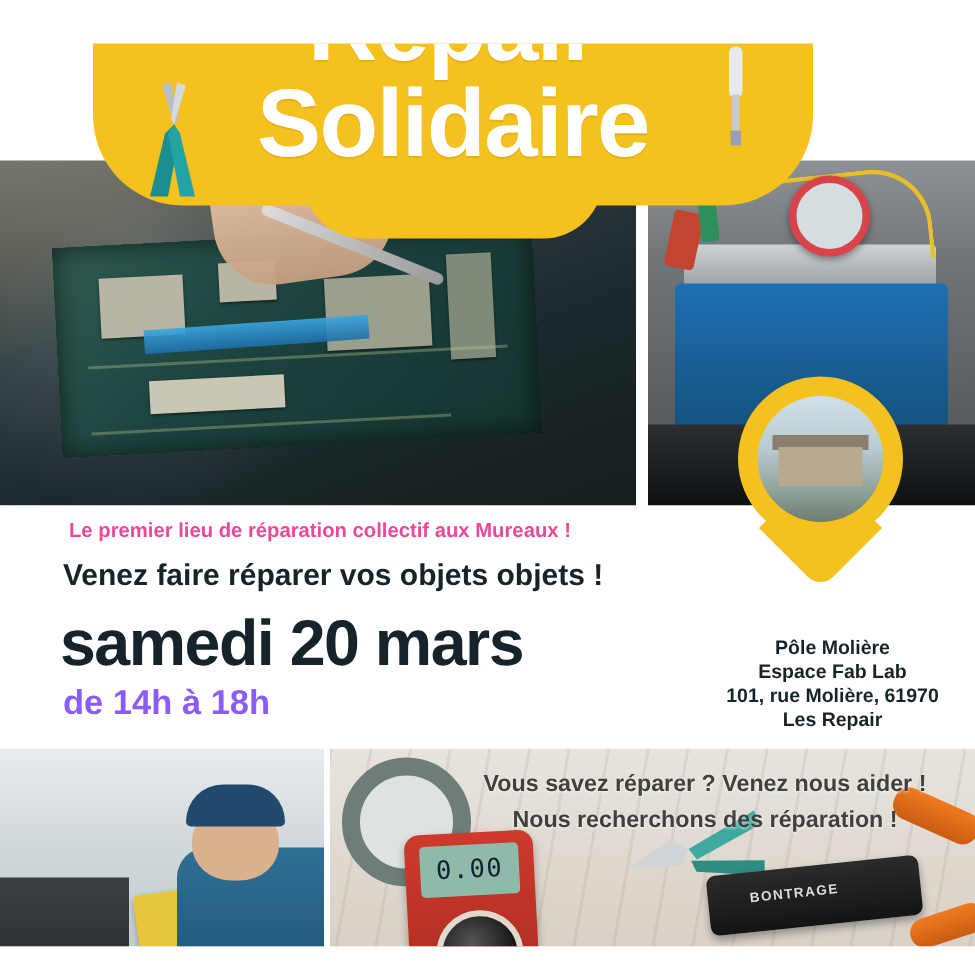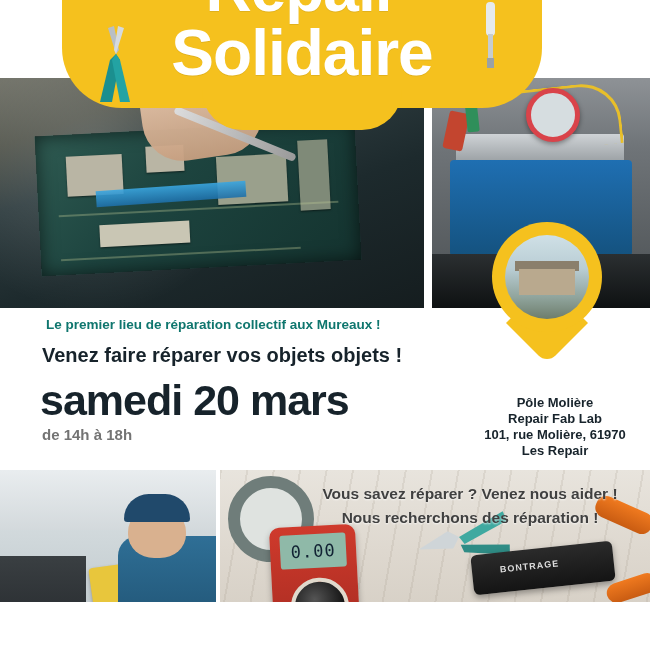--- a/index.html
+++ b/index.html
@@ -9,20 +9,21 @@
   }
   body {
     font-family: "Liberation Sans", sans-serif;
   }
   .poster {
     position: relative;
     width: 650px;
     height: 602px;
     overflow: hidden;
     background: #ffffff;
+    margin-top: 29px;
   }
 
   
   .banner {
     position: absolute;
     left: 62px;
     top: -40px;
     width: 480px;
     height: 148px;
     background: #f5c11e;
@@ -363,21 +364,21 @@
     top: 308px;
     width: 650px;
     height: 162px;
     background: #ffffff;
     z-index: 4;
   }
   .tagline {
     position: absolute;
     left: 46px;
     top: 9px;
-    color: #0f766e;
+    color: #ec4899;
     font-weight: bold;
     font-size: 13.5px;
   }
   .subtitle {
     position: absolute;
     left: 42px;
     top: 36px;
     color: #17232b;
     font-weight: bold;
     font-size: 20px;
@@ -388,23 +389,23 @@
     top: 68px;
     color: #17232b;
     font-weight: bold;
     font-size: 43px;
     letter-spacing: -1px;
   }
   .hours {
     position: absolute;
     left: 42px;
     top: 118px;
-    color: #737373;
-    font-weight: bold;
-    font-size: 15px;
+    color: #8b5cf6;
+    font-weight: bold;
+    font-size: 23px;
   }
 
   
   .pin {
     position: absolute;
     left: 492px;
     top: 222px;
     width: 110px;
     height: 140px;
     z-index: 7;
@@ -530,21 +531,21 @@
   <div class="pin">
     <div class="pin-tip"></div>
     <div class="pin-body"></div>
     <div class="pin-photo">
       <div class="pin-roof"></div>
       <div class="pin-building"></div>
     </div>
   </div>
   <div class="address">
     <div>Pôle Molière</div>
-    <div>Repair Fab Lab</div>
+    <div>Espace Fab Lab</div>
     <div>101, rue Molière, 61970</div>
     <div>Les Repair</div>
   </div>
 
   <div class="photo photo-man">
     <div class="kitchen-cab"></div>
     <div class="oven"></div>
     <div class="meter-yellow"></div>
     <div class="person-body"></div>
     <div class="person-head"></div>

